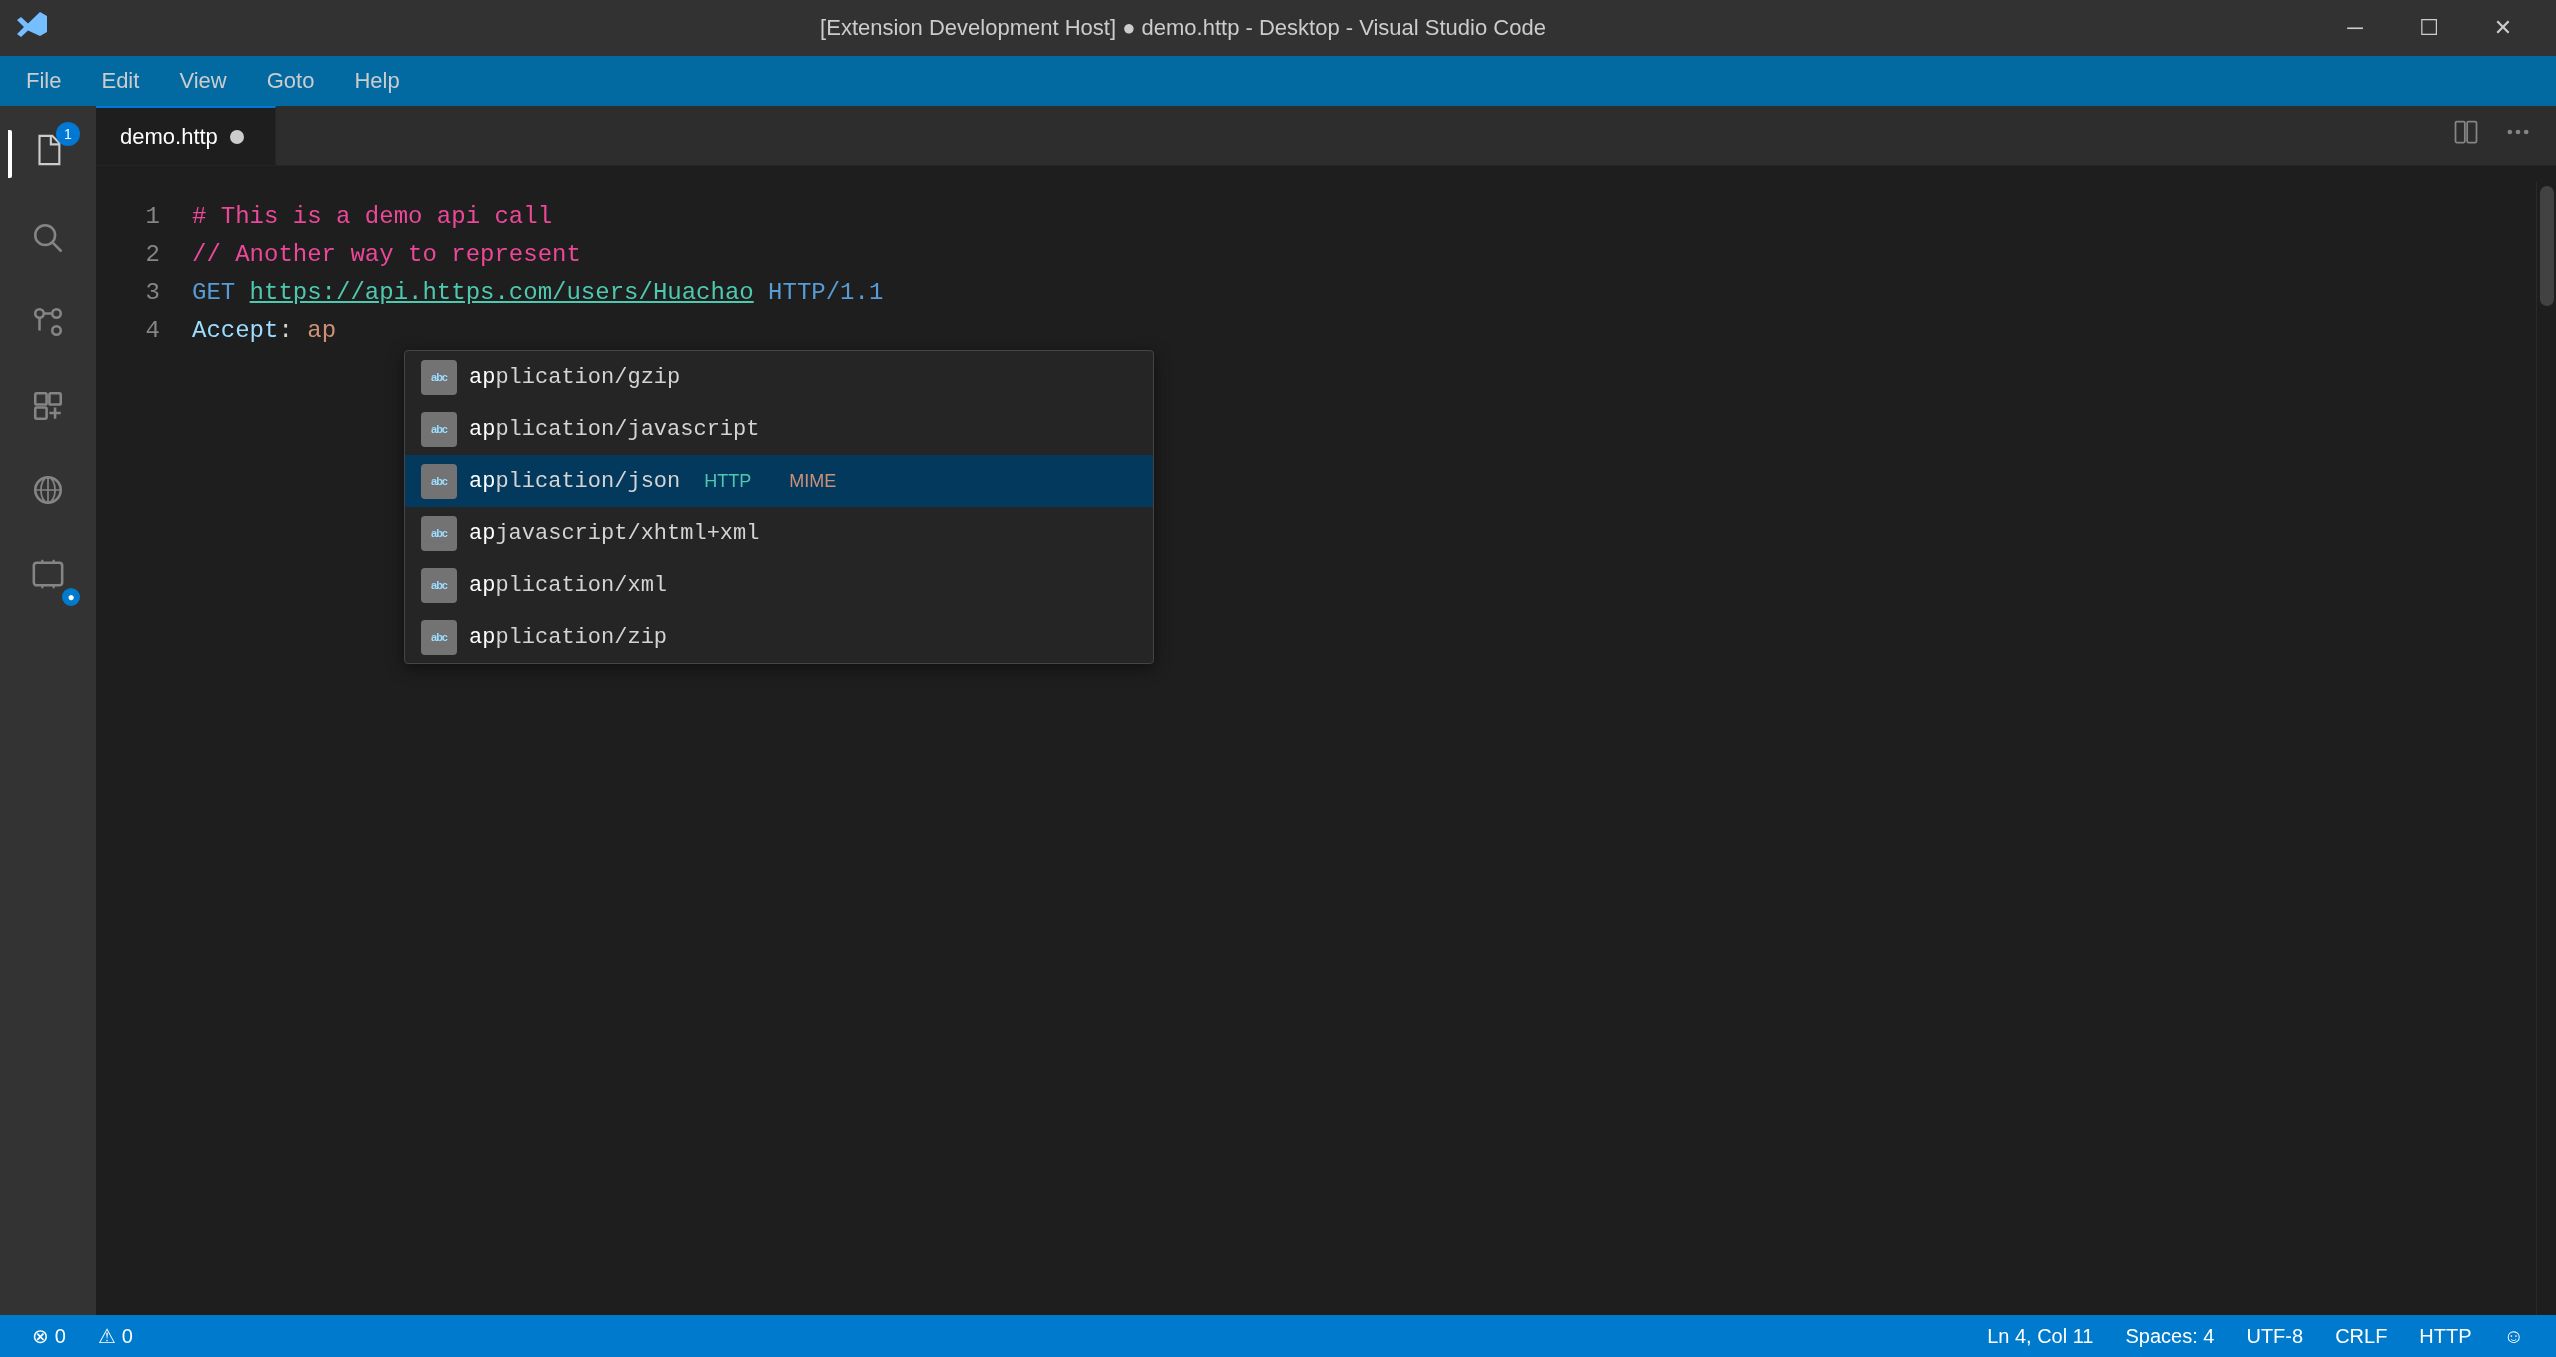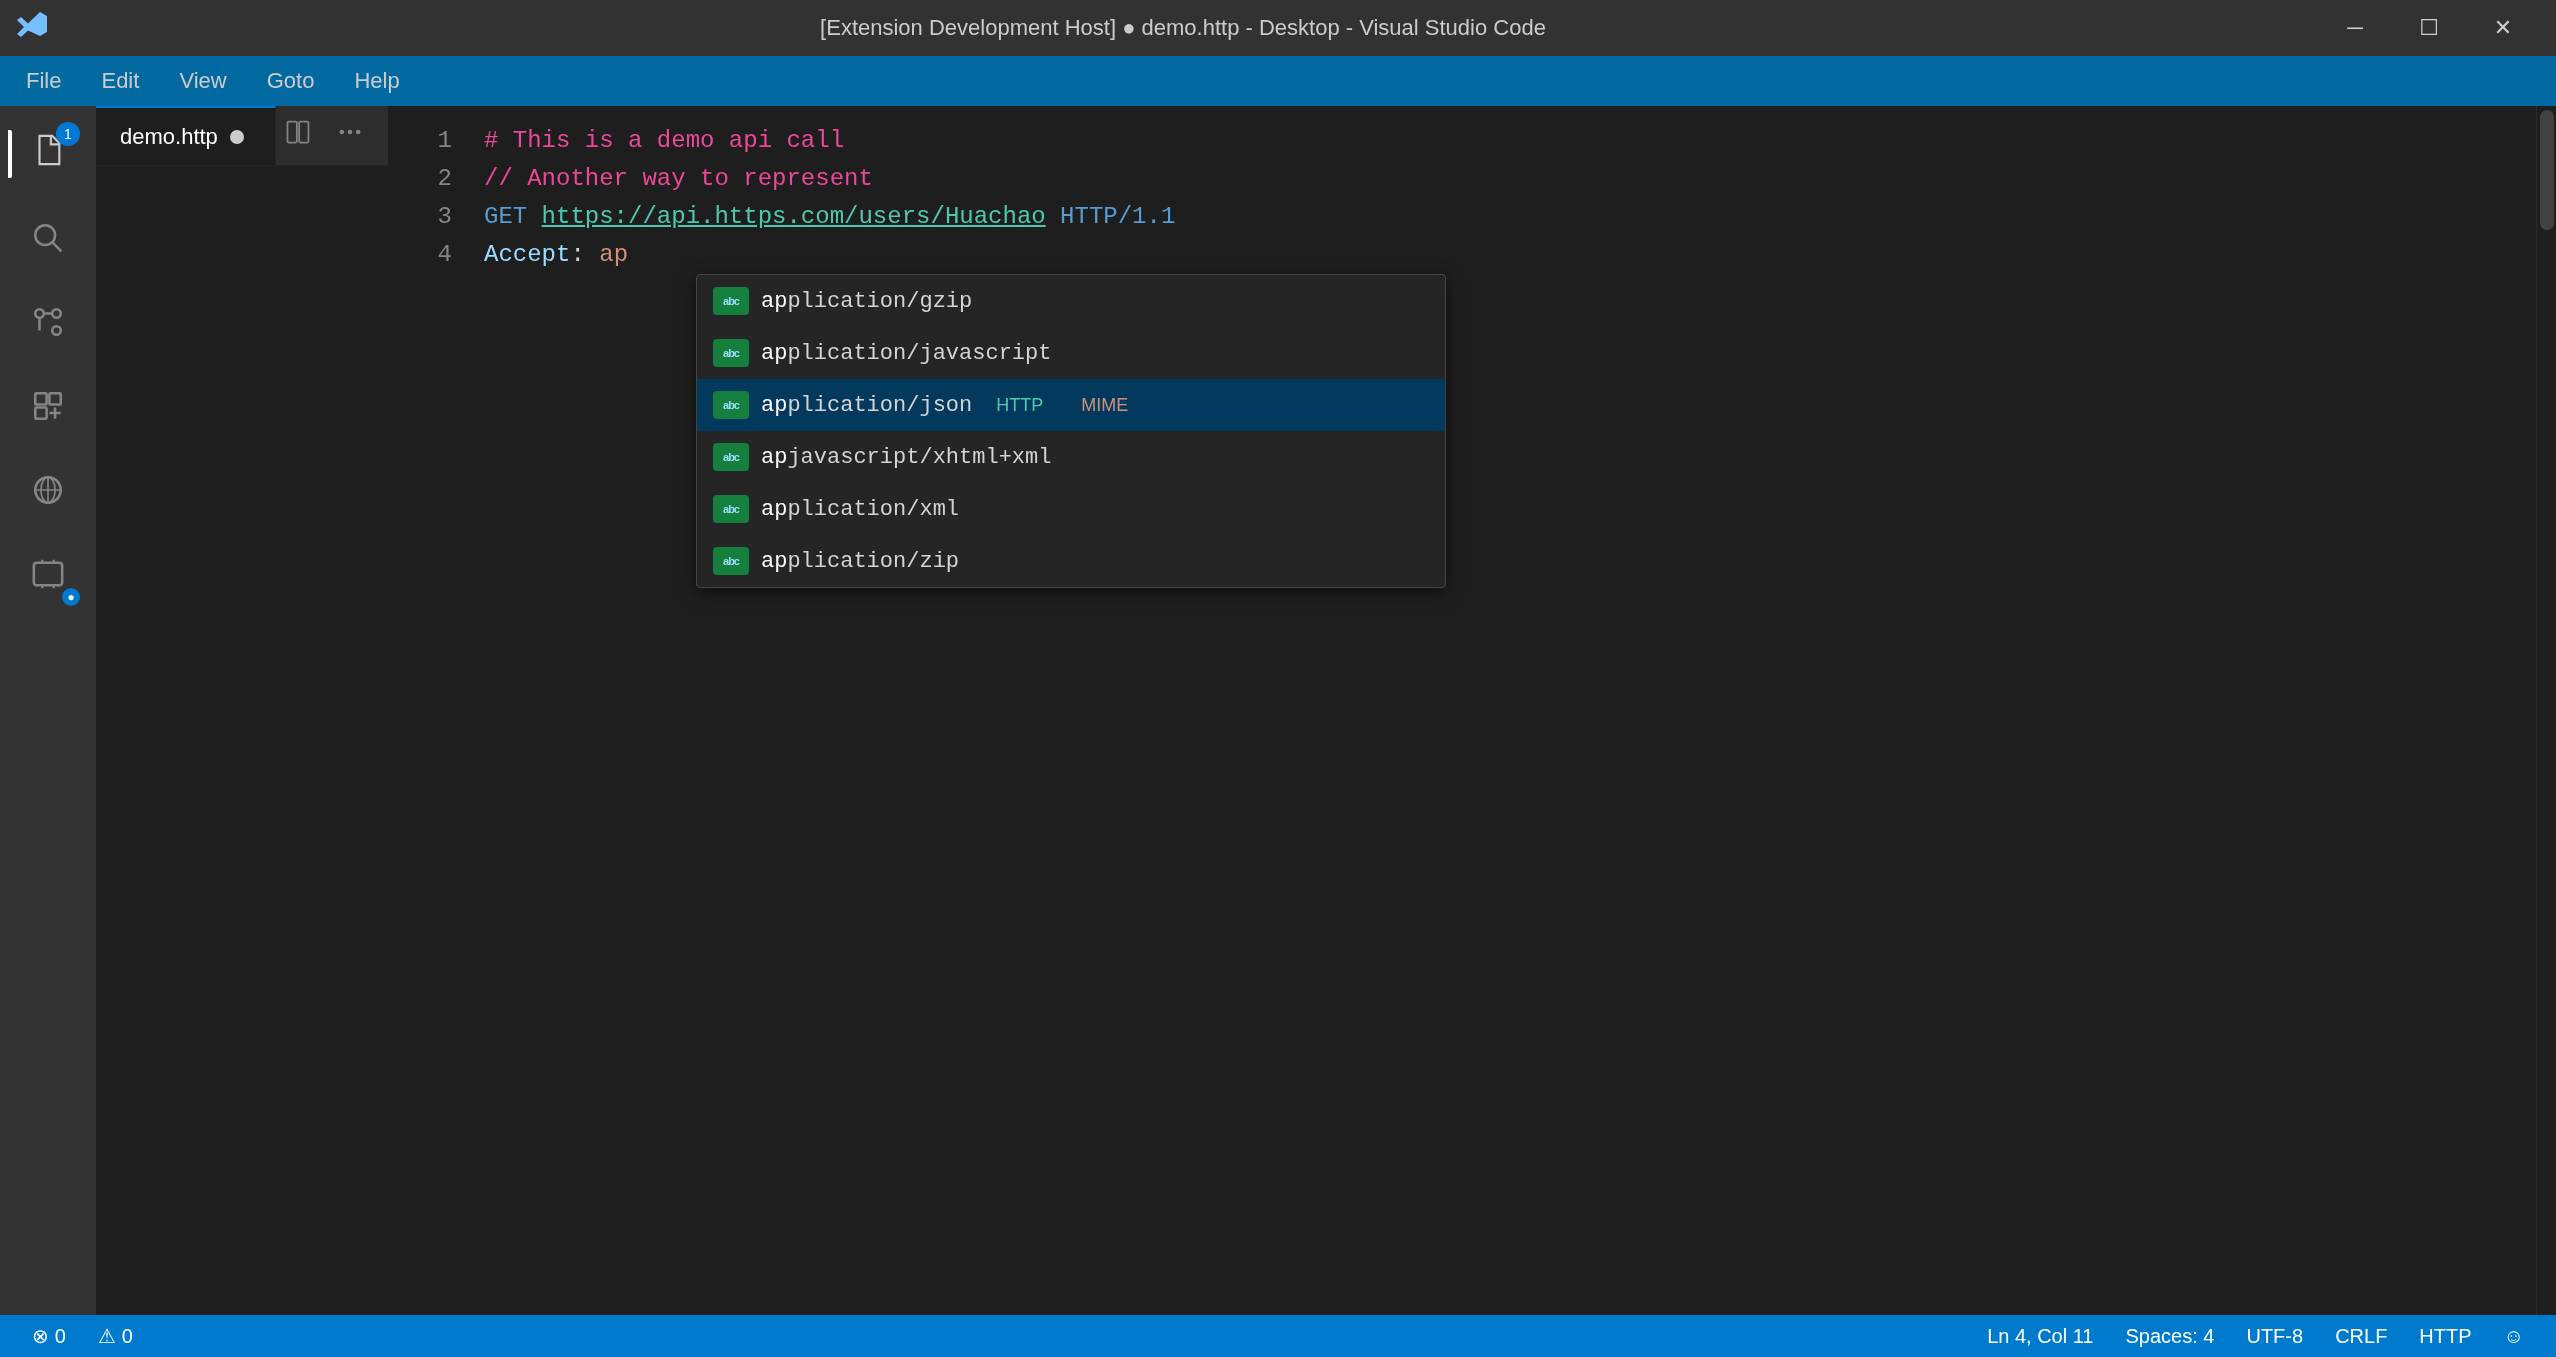--- a/index.html
+++ b/index.html
@@ -116,23 +116,24 @@
       display: flex;
       align-items: center;
       justify-content: center;
       font-family: 'Segoe UI', sans-serif;
     }
 
     
     .editor-area {
       flex: 1;
       display: flex;
-      flex-direction: row;
+      flex-direction: column;
       background: #1e1e1e;
       overflow: hidden;
+      gap: 16px;
     }
 
     
     .tab-bar {
       display: flex;
       background: #2d2d2d;
       height: 60px;
       align-items: stretch;
       border-bottom: 1px solid #252526;
       flex-shrink: 0;
@@ -244,22 +245,22 @@
       align-items: center;
       height: 52px;
       padding: 0 16px;
       gap: 12px;
       cursor: pointer;
       font-size: 22px;
     }
     .ac-item.selected { background: #04395e; }
     .ac-icon {
       width: 36px;
-      height: 28px;
-      background: #15803d;
+      height: 35px;
+      background: #737373;
       border-radius: 4px;
       display: flex;
       align-items: center;
       justify-content: center;
       font-size: 11px;
       color: #9cdcfe;
       font-family: 'Segoe UI', sans-serif;
       font-weight: bold;
       flex-shrink: 0;
       letter-spacing: -1px;

